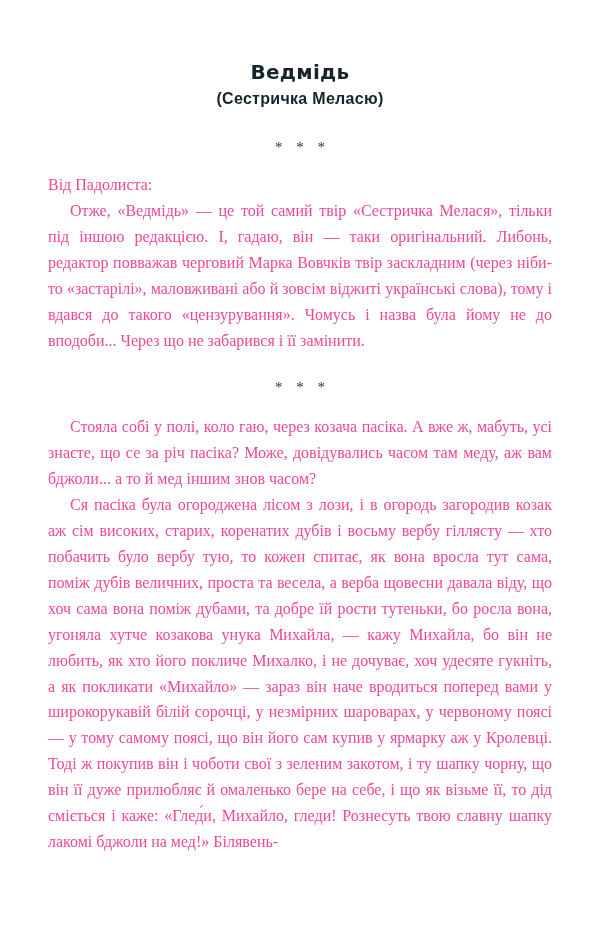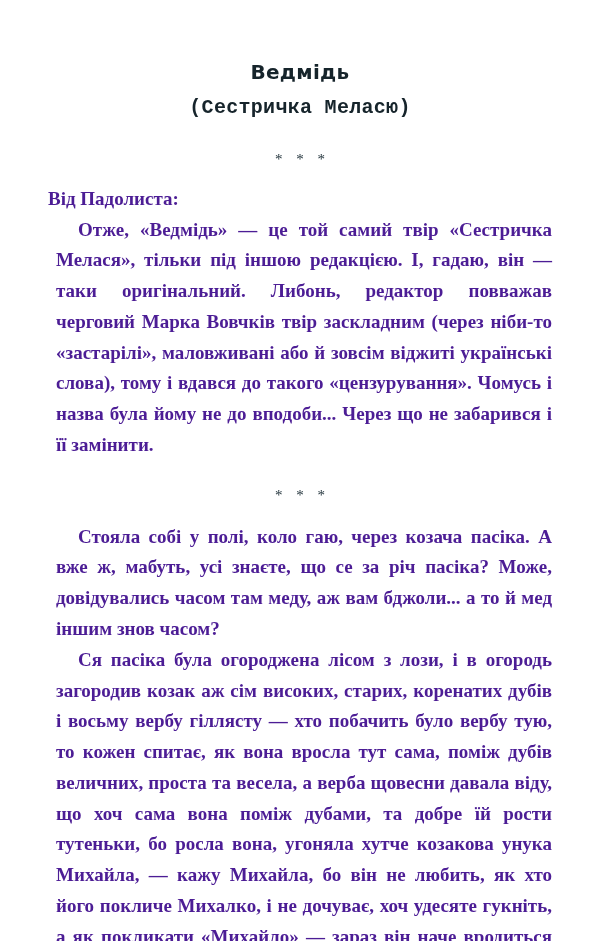--- a/index.html
+++ b/index.html
@@ -28,56 +28,54 @@
   }
   .title-main {
     font-family: "DejaVu Sans", sans-serif;
     font-weight: bold;
     font-size: 20px;
     letter-spacing: 0.3px;
     color: #16242b;
     line-height: 1.42;
   }
   .title-sub {
-    font-family: Liberation Mono, monospace;
+    font-family: Liberation Sans, sans-serif;
     font-weight: bold;
-    font-size: 20px;
+    font-size: 16px;
     letter-spacing: 0.3px;
     color: #16242b;
     line-height: 1.42;
-    margin-top: 8px;
+    margin-top: 2px;
   }
   .divider {
     text-align: center;
     font-family: "Liberation Serif", serif;
     font-size: 15px;
     letter-spacing: 5px;
     color: #22333b;
     margin: 28px 0 16px 0;
     padding-left: 5px;
   }
   .divider.second {
     margin: 26px 0 18px 0;
   }
   p {
     margin: 0;
-    font-size: 19px;
+    font-size: 16px;
     line-height: 1.62;
     text-align: justify;
     text-justify: inter-word;
-    color: #4c1d95;
+    color: #ec4899;
     hyphens: manual;
-    font-weight: bold;
   }
   p.label {
     text-align: left;
   }
   p.indent {
     text-indent: 22px;
-    margin-left: 8px;
   }
   .body-block p + p {
     margin-top: 0;
   }
 </style>
 </head>
 <body>
 
 <div class="page">
 

